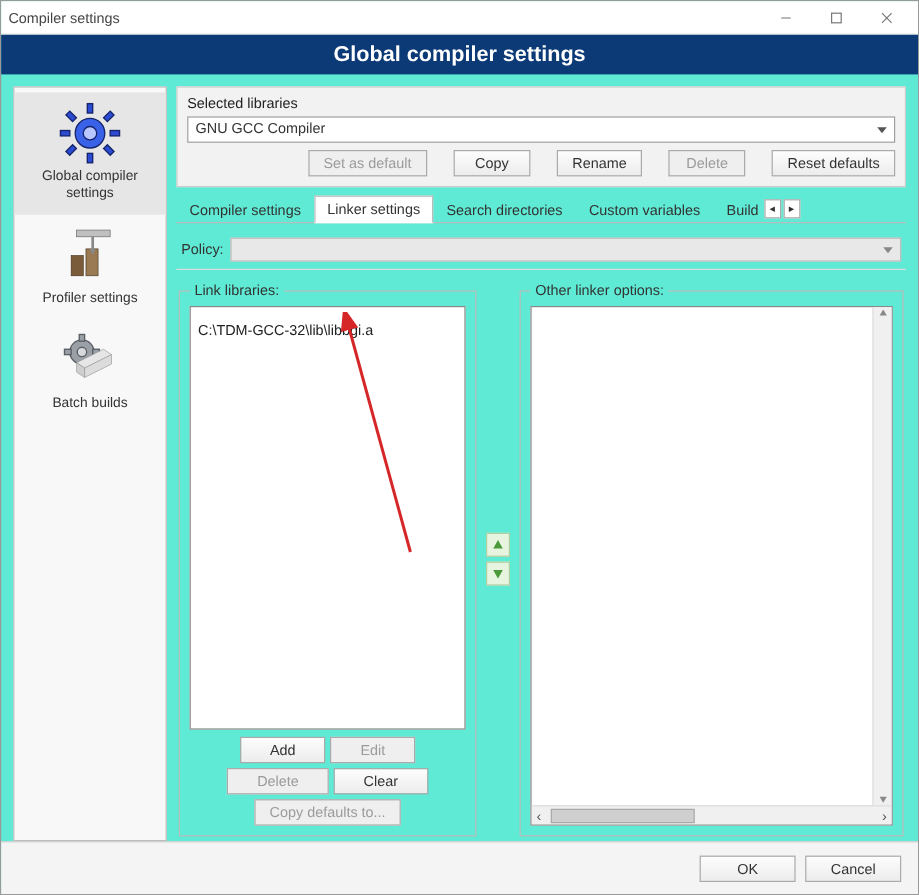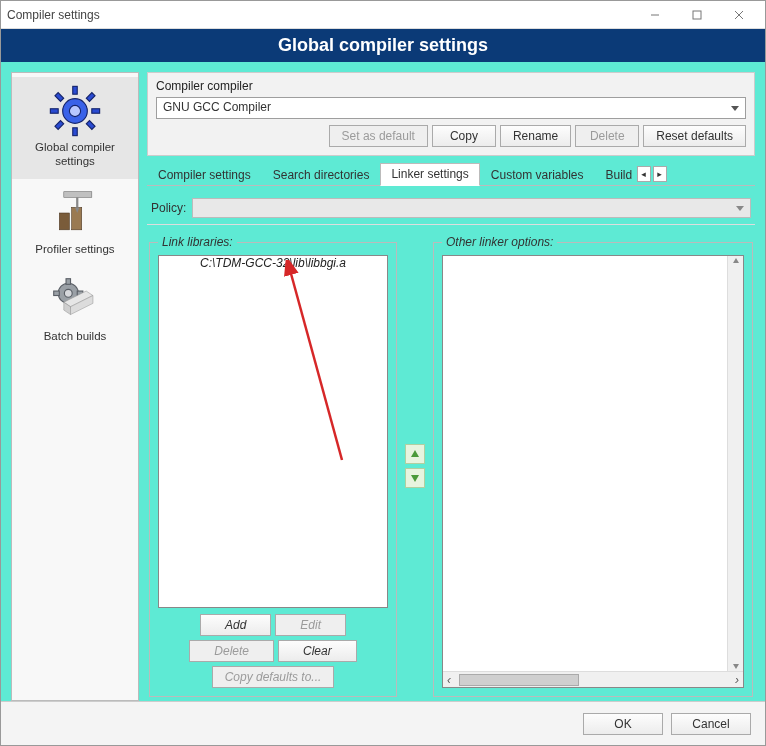--- a/index.html
+++ b/index.html
@@ -23,46 +23,46 @@
 .side-icon { width: 64px; height: 56px; margin: 0 auto 2px auto; display: flex; align-items: center; justify-content: center; }
 .side-label { font-size: 11.5px; line-height: 1.2; }
 
 .main { flex: 1; display: flex; flex-direction: column; gap: 6px; }
 
 .compiler-box { border: 1px solid #ccc; background: #f2f2f2; padding: 6px 8px 8px 8px; }
 .sel-label { font-size: 12px; color: #222; margin-bottom: 4px; }
 .sel-row { display: flex; align-items: center; }
 .sel-combo { flex: 1; height: 22px; border: 1px solid #9e9e9e; background: #fff; padding: 2px 18px 2px 6px; position: relative; color: #333; }
 .sel-combo::after { content: ""; position: absolute; right: 6px; top: 8px; border-left: 4px solid transparent; border-right: 4px solid transparent; border-top: 5px solid #555; }
-.btn-row { display: flex; gap: 4px; margin-top: 6px; justify-content: center; }
+.btn-row { display: flex; gap: 22px; margin-top: 6px; justify-content: center; }
 .btn-row .spacer { flex:1; }
 .btn { height: 22px; padding: 0 12px; border: 1px solid #aaa; background: linear-gradient(#fdfdfd,#ececec); color: #333; font-size: 12px; display: inline-flex; align-items: center; justify-content: center; min-width: 64px; cursor: default; }
 .btn.small { min-width: 46px; padding: 0 24px; }
 .btn.wide { min-width: 96px; }
 .btn.disabled { color: #9b9b9b; background: #efefef; }
 
 .tabs { display: flex; align-items: center; border-bottom: 1px solid #bbb; height: 24px; }
 .tab { padding: 3px 10px 4px 10px; color: #333; font-size: 12px; border: 1px solid transparent; border-bottom: none; position: relative; top: 1px; white-space: nowrap; }
 .tab.active { background: #fff; border-color: #bbb; border-bottom: 1px solid #fff; }
 .tab.trunc { max-width: 40px; overflow: hidden; }
 .tab-scroll { display: flex; gap: 2px; margin-left: 2px; }
 .tab-arrow { width: 14px; height: 16px; border: 1px solid #aaa; background: #fff; display: flex; align-items: center; justify-content: center; font-size: 9px; color: #333; }
 
 .policy-row { display: flex; align-items: center; gap: 6px; padding: 6px 4px; border-bottom: 1px solid #ddd; }
 .policy-label { color: #333; }
 .policy-combo { flex: 1; height: 20px; border: 1px solid #bbb; background: #e8e8e8; position: relative; }
 .policy-combo::after { content: ""; position: absolute; right: 6px; top: 7px; border-left: 4px solid transparent; border-right: 4px solid transparent; border-top: 5px solid #888; }
 
-.linker-area { flex: 1; display: flex; gap: 6px; padding: 4px 2px 4px 2px; min-height: 0; font-style: italic; }
+.linker-area { flex: 1; display: flex; gap: 6px; padding: 4px 2px 4px 2px; min-height: 0; }
 fieldset.group { border: 1px solid #bbb; padding: 6px 8px 8px 8px; display: flex; flex-direction: column; min-height: 0; }
 fieldset.group legend { color: #333; font-size: 12px; padding: 0 4px; }
 .group.left { width: 248px; }
 .group.right { flex: 1; }
 
-.listbox { flex: 1; border: 1px solid #888; background: #fff; padding: 0 6px; color: #222; overflow: hidden; position: relative; min-height: 300px; text-align: center; }
+.listbox { flex: 1; border: 1px solid #888; background: #fff; padding: 12px 6px; color: #222; overflow: hidden; position: relative; min-height: 300px; }
 .list-item-row { white-space: nowrap; }
 
 .mid-btns { width: 24px; display: flex; flex-direction: column; justify-content: center; gap: 4px; align-items: center; }
 .ic-btn { width: 20px; height: 20px; border: 1px solid #b0cfa0; background: #e7f4df; display: flex; align-items: center; justify-content: center; }
 
 .lib-btns { display: flex; gap: 4px; justify-content: center; margin-top: 6px; flex-wrap: wrap; }
 .copy-row { display: flex; justify-content: center; margin-top: 4px; }
 
 .textarea { flex: 1; border: 1px solid #888; background: #fff; padding: 4px 6px; color: #222; overflow: hidden; white-space: nowrap; min-height: 300px; position: relative; }
 .textarea .vscroll { position: absolute; right: 0; top: 0; bottom: 16px; width: 16px; background: #f0f0f0; border-left: 1px solid #ddd; }
@@ -162,40 +162,40 @@
             </g>
           </svg>
         </div>
         <div class="side-label">Batch builds</div>
       </div>
     </div>
 
     <div class="main">
 
       <div class="compiler-box">
-        <div class="sel-label">Compiler compiler</div>
+        <div class="sel-label">Selected libraries</div>
         <div class="sel-row">
           <div class="sel-combo">
             <span>GNU GCC Compiler</span>
           </div>
         </div>
         <div class="btn-row">
           <span class="spacer"></span>
           <div class="btn disabled">Set as default</div>
           <div class="btn">Copy</div>
           <div class="btn">Rename</div>
           <div class="btn disabled">Delete</div>
           <div class="btn wide">Reset defaults</div>
         </div>
       </div>
 
       <div class="tabs">
         <div class="tab">Compiler settings</div>
+        <div class="tab active">Linker settings</div>
         <div class="tab">Search directories</div>
-        <div class="tab active">Linker settings</div>
         <div class="tab">Custom variables</div>
         <div class="tab trunc">Build options</div>
         <div class="tab-scroll">
           <div class="tab-arrow">◂</div>
           <div class="tab-arrow">▸</div>
         </div>
       </div>
 
       <div class="policy-row">
         <span class="policy-label">Policy:</span>

